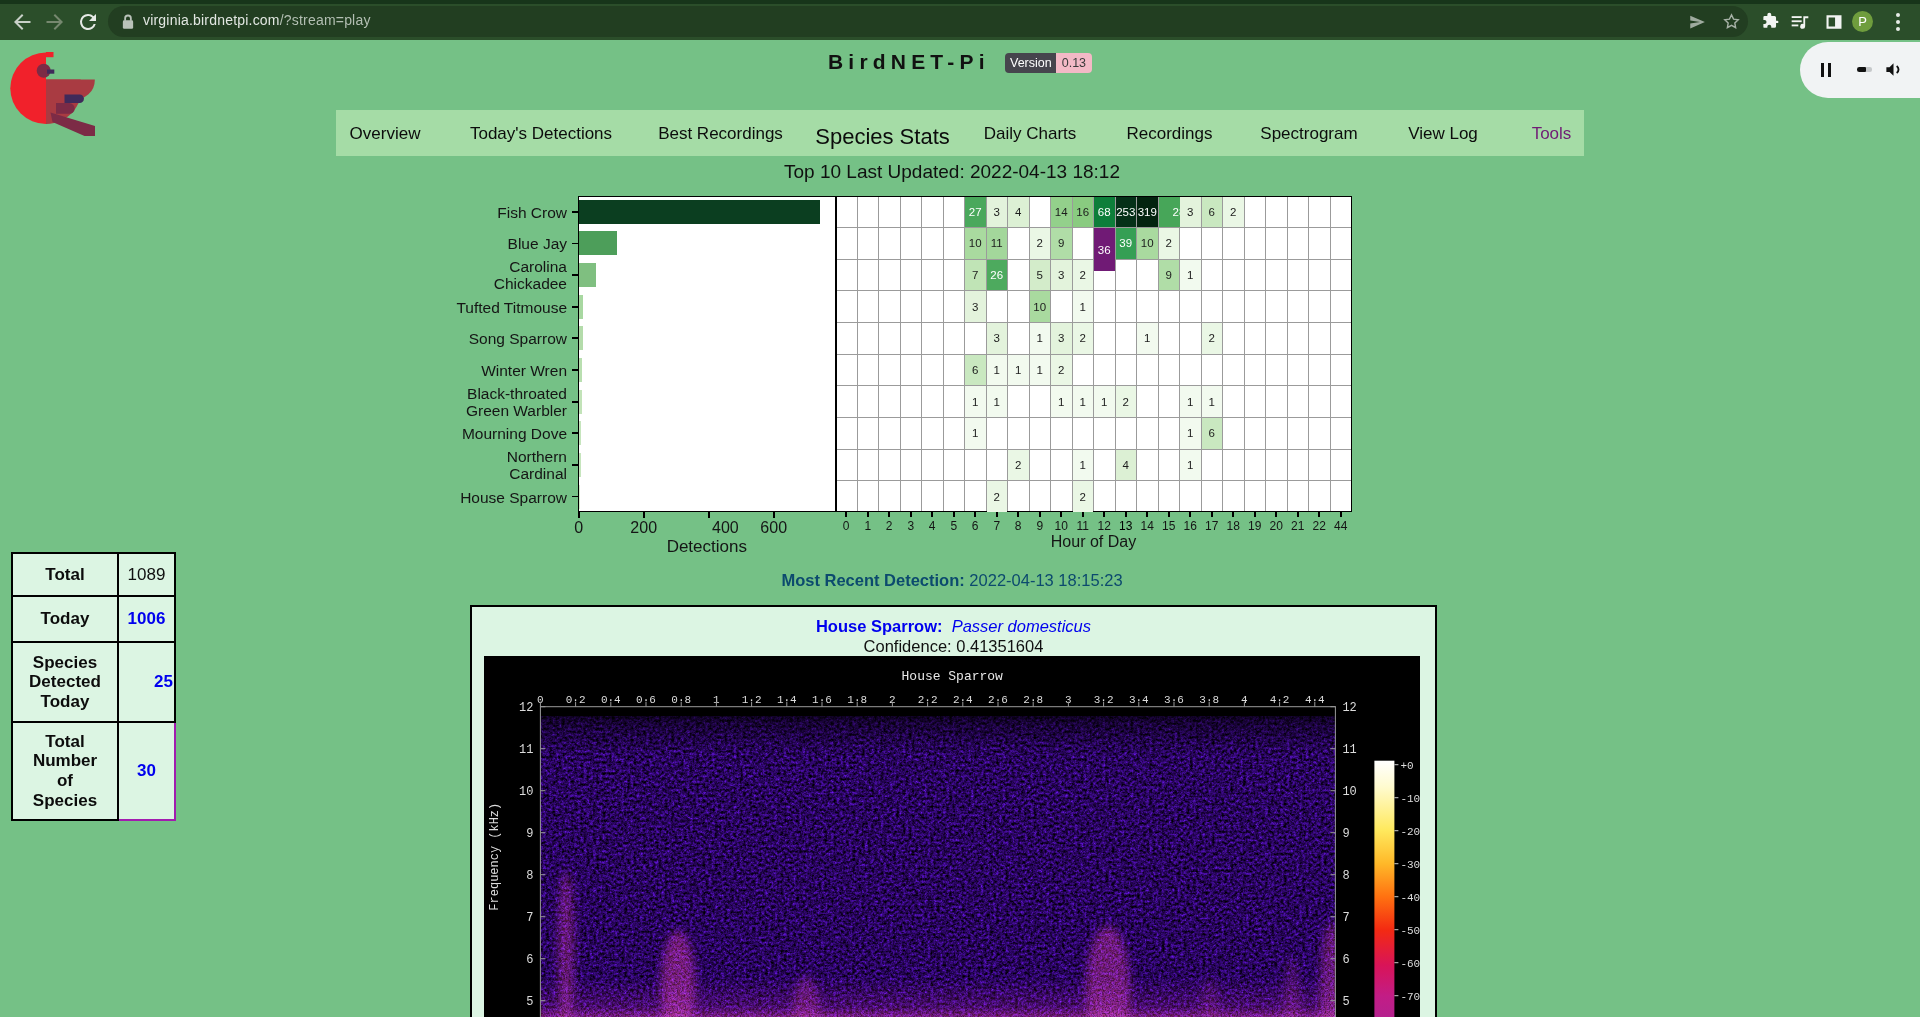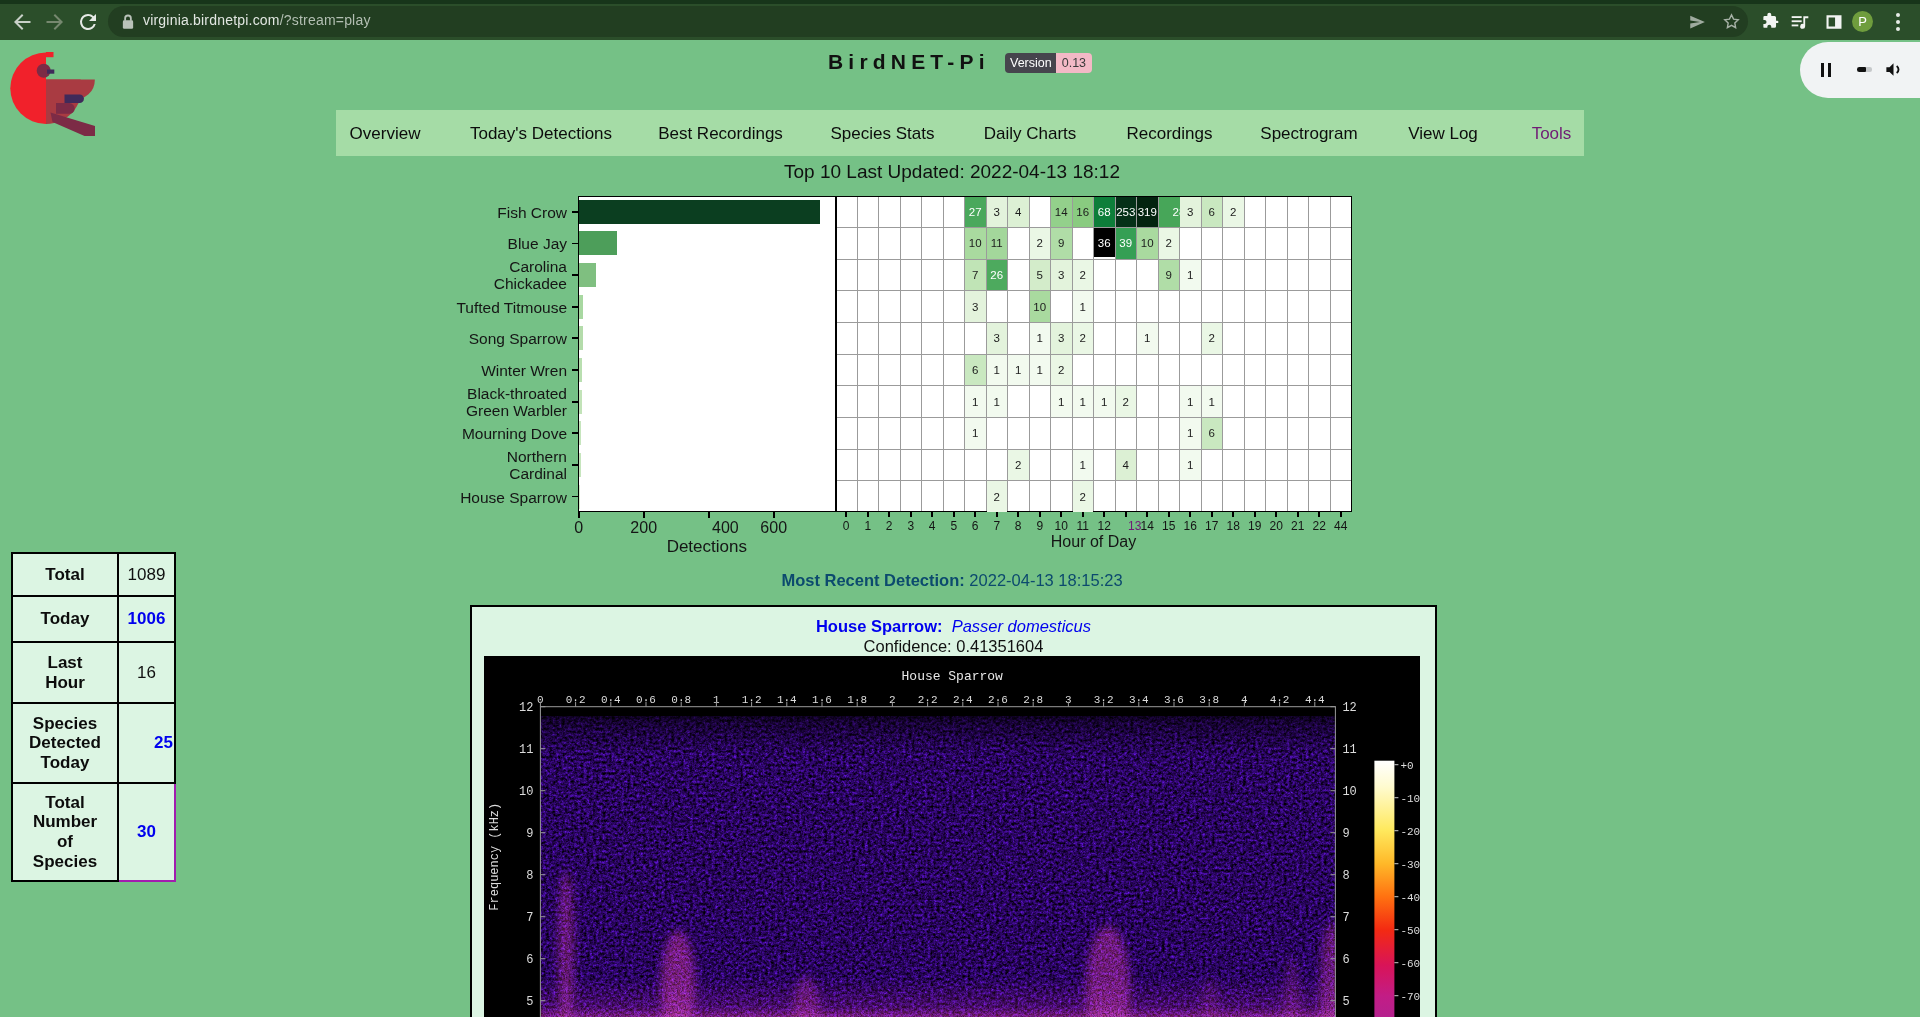--- a/index.html
+++ b/index.html
@@ -74,21 +74,21 @@
 <div class="abs" style="left:1857px;top:67.2px;width:9.5px;height:4.6px;background:#111;border-radius:2.3px;"></div>
 <div class="abs" style="left:1865.5px;top:67.4px;width:6px;height:4.2px;background:#c5c8ca;border-radius:0 2.1px 2.1px 0;"></div>
 <svg class="abs" style="left:1884px;top:60px" width="19" height="19" viewBox="0 0 24 24">
 <path d="M3 9v6h4l5 5V4L7 9z" fill="#111"></path>
 <path d="M16 7.5a5.5 5.5 0 0 1 0 9" fill="none" stroke="#111" stroke-width="2.4"></path>
 </svg>
 <div class="abs" style="left:336px;top:109.5px;width:1248px;height:46px;background:#a5dca6;"></div>
 <div class="abs" style="left:265px;top:124px;width:240px;text-align:center;font-size:17px;color:#0c0c0c;">Overview</div>
 <div class="abs" style="left:421px;top:124px;width:240px;text-align:center;font-size:17px;color:#0c0c0c;">Today's Detections</div>
 <div class="abs" style="left:600.5px;top:124px;width:240px;text-align:center;font-size:17px;color:#0c0c0c;">Best Recordings</div>
-<div class="abs" style="left:762.5px;top:124px;width:240px;text-align:center;font-size:17px;color:#0c0c0c;">Species Stats</div>
+<div class="abs" style="left:762.5px;top:124px;width:240px;text-align:center;font-size:22px;color:#0c0c0c;">Species Stats</div>
 <div class="abs" style="left:910px;top:124px;width:240px;text-align:center;font-size:17px;color:#0c0c0c;">Daily Charts</div>
 <div class="abs" style="left:1049.5px;top:124px;width:240px;text-align:center;font-size:17px;color:#0c0c0c;">Recordings</div>
 <div class="abs" style="left:1189px;top:124px;width:240px;text-align:center;font-size:17px;color:#0c0c0c;">Spectrogram</div>
 <div class="abs" style="left:1323px;top:124px;width:240px;text-align:center;font-size:17px;color:#0c0c0c;">View Log</div>
 <div class="abs" style="left:1431.5px;top:124px;width:240px;text-align:center;font-size:17px;color:#701a75;">Tools</div>
 <div class="abs" style="left:460px;top:161px;width:984px;text-align:center;font-size:19px;color:#101010;">Top 10 Last Updated: 2022-04-13 18:12</div>
 <div class="abs" style="left:577.5px;top:196.0px;width:258.5px;height:316.4px;background:#fff;border:1.2px solid #000;box-sizing:border-box;"></div>
 <div class="abs" style="left:835.5px;top:196.0px;width:516.0px;height:316.4px;background:#fff;border:1.2px solid #000;box-sizing:border-box;"></div>
 <div class="abs" style="left:307px;top:211.82px;width:260px;transform:translateY(-50%);text-align:right;font-size:15.5px;line-height:17px;color:#151515;">Fish Crow</div>
 <div class="abs" style="left:572.0px;top:210.92px;width:5.5px;height:1.8px;background:#000;"></div>
@@ -170,21 +170,21 @@
 <div class="abs" style="left:1115.5px;top:196.5px;width:20.5px;height:30.6px;background:#053018;color:#fff;font-size:11.5px;display:flex;align-items:center;justify-content:center;">253</div>
 <div class="abs" style="left:1137.0px;top:196.5px;width:20.5px;height:30.6px;background:#03230f;color:#fff;font-size:11.5px;display:flex;align-items:center;justify-content:center;">319</div>
 <div class="abs" style="left:1158.5px;top:196.5px;width:41px;height:30.6px;background:#47a659;color:#fff;font-size:11.5px;display:flex;align-items:center;justify-content:center;">28</div>
 <div class="abs" style="left:1180.0px;top:196.5px;width:20.5px;height:30.6px;background:#e3f3dc;color:#1c1c1c;font-size:11.5px;display:flex;align-items:center;justify-content:center;">3</div>
 <div class="abs" style="left:1201.5px;top:196.5px;width:20.5px;height:30.6px;background:#c9e8c0;color:#1c1c1c;font-size:11.5px;display:flex;align-items:center;justify-content:center;">6</div>
 <div class="abs" style="left:1223.0px;top:196.5px;width:20.5px;height:30.6px;background:#eaf7e5;color:#1c1c1c;font-size:11.5px;display:flex;align-items:center;justify-content:center;">2</div>
 <div class="abs" style="left:965.0px;top:228.1px;width:20.5px;height:30.6px;background:#a9da9f;color:#1c1c1c;font-size:11.5px;display:flex;align-items:center;justify-content:center;">10</div>
 <div class="abs" style="left:986.5px;top:228.1px;width:20.5px;height:30.6px;background:#a3d79b;color:#1c1c1c;font-size:11.5px;display:flex;align-items:center;justify-content:center;">11</div>
 <div class="abs" style="left:1029.5px;top:228.1px;width:20.5px;height:30.6px;background:#eaf7e5;color:#1c1c1c;font-size:11.5px;display:flex;align-items:center;justify-content:center;">2</div>
 <div class="abs" style="left:1051.0px;top:228.1px;width:20.5px;height:30.6px;background:#b0dda7;color:#1c1c1c;font-size:11.5px;display:flex;align-items:center;justify-content:center;">9</div>
-<div class="abs" style="left:1094.0px;top:228.1px;width:20.5px;height:29px;background:#000000;color:#fff;font-size:11.5px;display:flex;align-items:center;justify-content:center;">36</div>
+<div class="abs" style="left:1094.0px;top:228.1px;width:20.5px;height:43px;background:#701a75;color:#fff;font-size:11.5px;display:flex;align-items:center;justify-content:center;">36</div>
 <div class="abs" style="left:1115.5px;top:228.1px;width:20.5px;height:30.6px;background:#359f54;color:#fff;font-size:11.5px;display:flex;align-items:center;justify-content:center;">39</div>
 <div class="abs" style="left:1137.0px;top:228.1px;width:20.5px;height:30.6px;background:#a9da9f;color:#1c1c1c;font-size:11.5px;display:flex;align-items:center;justify-content:center;">10</div>
 <div class="abs" style="left:1158.5px;top:228.1px;width:20.5px;height:30.6px;background:#eaf7e5;color:#1c1c1c;font-size:11.5px;display:flex;align-items:center;justify-content:center;">2</div>
 <div class="abs" style="left:965.0px;top:259.8px;width:20.5px;height:30.6px;background:#c0e4b6;color:#1c1c1c;font-size:11.5px;display:flex;align-items:center;justify-content:center;">7</div>
 <div class="abs" style="left:986.5px;top:259.8px;width:20.5px;height:30.6px;background:#4daa5e;color:#fff;font-size:11.5px;display:flex;align-items:center;justify-content:center;">26</div>
 <div class="abs" style="left:1029.5px;top:259.8px;width:20.5px;height:30.6px;background:#d3ecca;color:#1c1c1c;font-size:11.5px;display:flex;align-items:center;justify-content:center;">5</div>
 <div class="abs" style="left:1051.0px;top:259.8px;width:20.5px;height:30.6px;background:#e3f3dc;color:#1c1c1c;font-size:11.5px;display:flex;align-items:center;justify-content:center;">3</div>
 <div class="abs" style="left:1072.5px;top:259.8px;width:20.5px;height:30.6px;background:#eaf7e5;color:#1c1c1c;font-size:11.5px;display:flex;align-items:center;justify-content:center;">2</div>
 <div class="abs" style="left:1158.5px;top:259.8px;width:20.5px;height:30.6px;background:#b0dda7;color:#1c1c1c;font-size:11.5px;display:flex;align-items:center;justify-content:center;">9</div>
 <div class="abs" style="left:1180.0px;top:259.8px;width:20.5px;height:30.6px;background:#f2faef;color:#1c1c1c;font-size:11.5px;display:flex;align-items:center;justify-content:center;">1</div>
@@ -239,21 +239,21 @@
 <div class="abs" style="left:1006.2px;top:518.9px;width:24px;text-align:center;font-size:12px;color:#151515;">8</div>
 <div class="abs" style="left:1038.8px;top:512.4px;width:1.8px;height:4.5px;background:#000;"></div>
 <div class="abs" style="left:1027.8px;top:518.9px;width:24px;text-align:center;font-size:12px;color:#151515;">9</div>
 <div class="abs" style="left:1060.3px;top:512.4px;width:1.8px;height:4.5px;background:#000;"></div>
 <div class="abs" style="left:1049.2px;top:518.9px;width:24px;text-align:center;font-size:12px;color:#151515;">10</div>
 <div class="abs" style="left:1081.8px;top:512.4px;width:1.8px;height:4.5px;background:#000;"></div>
 <div class="abs" style="left:1070.8px;top:518.9px;width:24px;text-align:center;font-size:12px;color:#151515;">11</div>
 <div class="abs" style="left:1103.3px;top:512.4px;width:1.8px;height:4.5px;background:#000;"></div>
 <div class="abs" style="left:1092.2px;top:518.9px;width:24px;text-align:center;font-size:12px;color:#151515;">12</div>
 <div class="abs" style="left:1124.8px;top:512.4px;width:1.8px;height:4.5px;background:#000;"></div>
-<div class="abs" style="left:1113.8px;top:518.9px;width:24px;text-align:center;font-size:12px;color:#701a75;margin-left:9px;">13</div>
+<div class="abs" style="left:1113.8px;top:518.9px;width:24px;text-align:center;font-size:12px;color:#000000;">13</div>
 <div class="abs" style="left:1146.3px;top:512.4px;width:1.8px;height:4.5px;background:#000;"></div>
 <div class="abs" style="left:1135.2px;top:518.9px;width:24px;text-align:center;font-size:12px;color:#151515;">14</div>
 <div class="abs" style="left:1167.8px;top:512.4px;width:1.8px;height:4.5px;background:#000;"></div>
 <div class="abs" style="left:1156.8px;top:518.9px;width:24px;text-align:center;font-size:12px;color:#151515;">15</div>
 <div class="abs" style="left:1189.3px;top:512.4px;width:1.8px;height:4.5px;background:#000;"></div>
 <div class="abs" style="left:1178.2px;top:518.9px;width:24px;text-align:center;font-size:12px;color:#151515;">16</div>
 <div class="abs" style="left:1210.8px;top:512.4px;width:1.8px;height:4.5px;background:#000;"></div>
 <div class="abs" style="left:1199.8px;top:518.9px;width:24px;text-align:center;font-size:12px;color:#151515;">17</div>
 <div class="abs" style="left:1232.3px;top:512.4px;width:1.8px;height:4.5px;background:#000;"></div>
 <div class="abs" style="left:1221.2px;top:518.9px;width:24px;text-align:center;font-size:12px;color:#151515;">18</div>
@@ -270,24 +270,20 @@
 <div class="abs" style="left:1013.5px;top:532.5px;width:160px;text-align:center;font-size:16px;color:#151515;">Hour of Day</div>
 <table class="abs" style="left:11px;top:552px;border-collapse:collapse;background:#dcf5e3;">
 <tbody>
       <tr style="height:43px;">
         <td style="border:2px solid #000;width:102px;text-align:center;font-weight:bold;font-size:17px;line-height:1.15;color:#0c0c0c;">Total</td>
         <td style="border:2px solid #000;width:53px;text-align:center;font-size:17px;font-weight:normal;color:#101010;">1089</td>
       </tr>
 <tr style="height:46px;">
         <td style="border:2px solid #000;width:102px;text-align:center;font-weight:bold;font-size:17px;line-height:1.15;color:#0c0c0c;">Today</td>
         <td style="border:2px solid #000;width:53px;text-align:center;font-size:17px;font-weight:bold;color:#0000ee;">1006</td>
-      </tr>
-<tr style="height:61px;">
-        <td style="border:2px solid #000;width:102px;text-align:center;font-weight:bold;font-size:17px;line-height:1.15;color:#0c0c0c;">Last<br>Hour</td>
-        <td style="border:2px solid #000;width:53px;text-align:center;font-size:17px;font-weight:normal;color:#101010;">16</td>
       </tr>
 <tr style="height:80px;">
         <td style="border:2px solid #000;width:102px;text-align:center;font-weight:bold;font-size:17px;line-height:1.15;color:#0c0c0c;">Species<br>Detected<br>Today</td>
         <td style="border:2px solid #000;width:53px;text-align:right;font-size:17px;font-weight:bold;color:#0000ee;">25</td>
       </tr>
 <tr style="height:98px;">
         <td style="border:2px solid #000;width:102px;text-align:center;font-weight:bold;font-size:17px;line-height:1.15;color:#0c0c0c;">Total<br>Number<br>of<br>Species</td>
         <td style="border:2px solid #a21caf;width:53px;text-align:center;font-size:17px;font-weight:bold;color:#0000ee;">30</td>
       </tr>
 </tbody>

